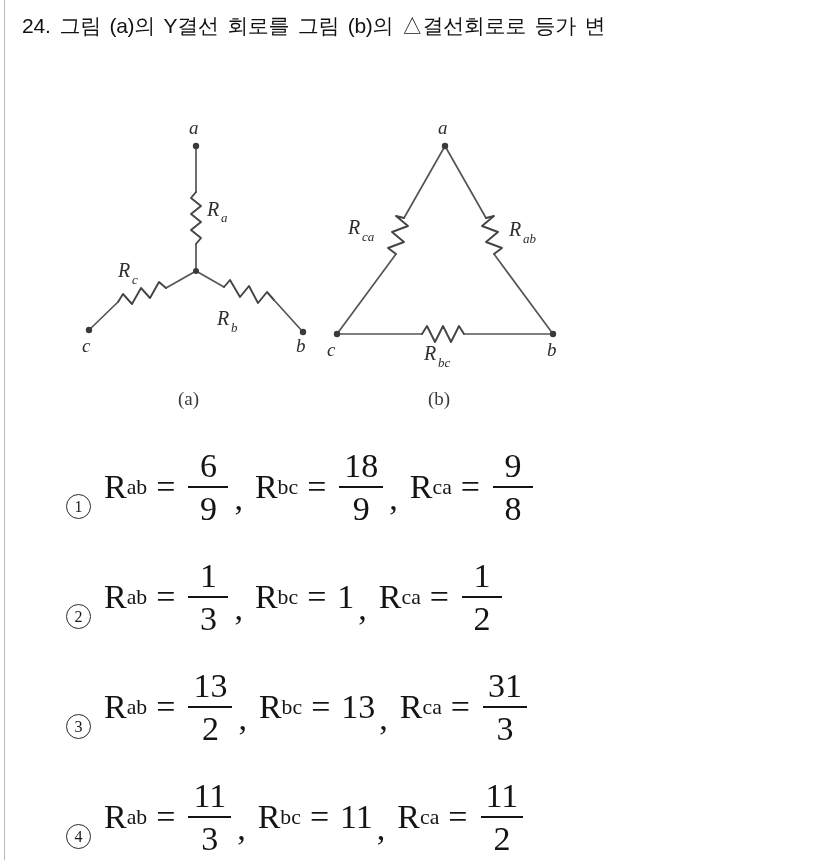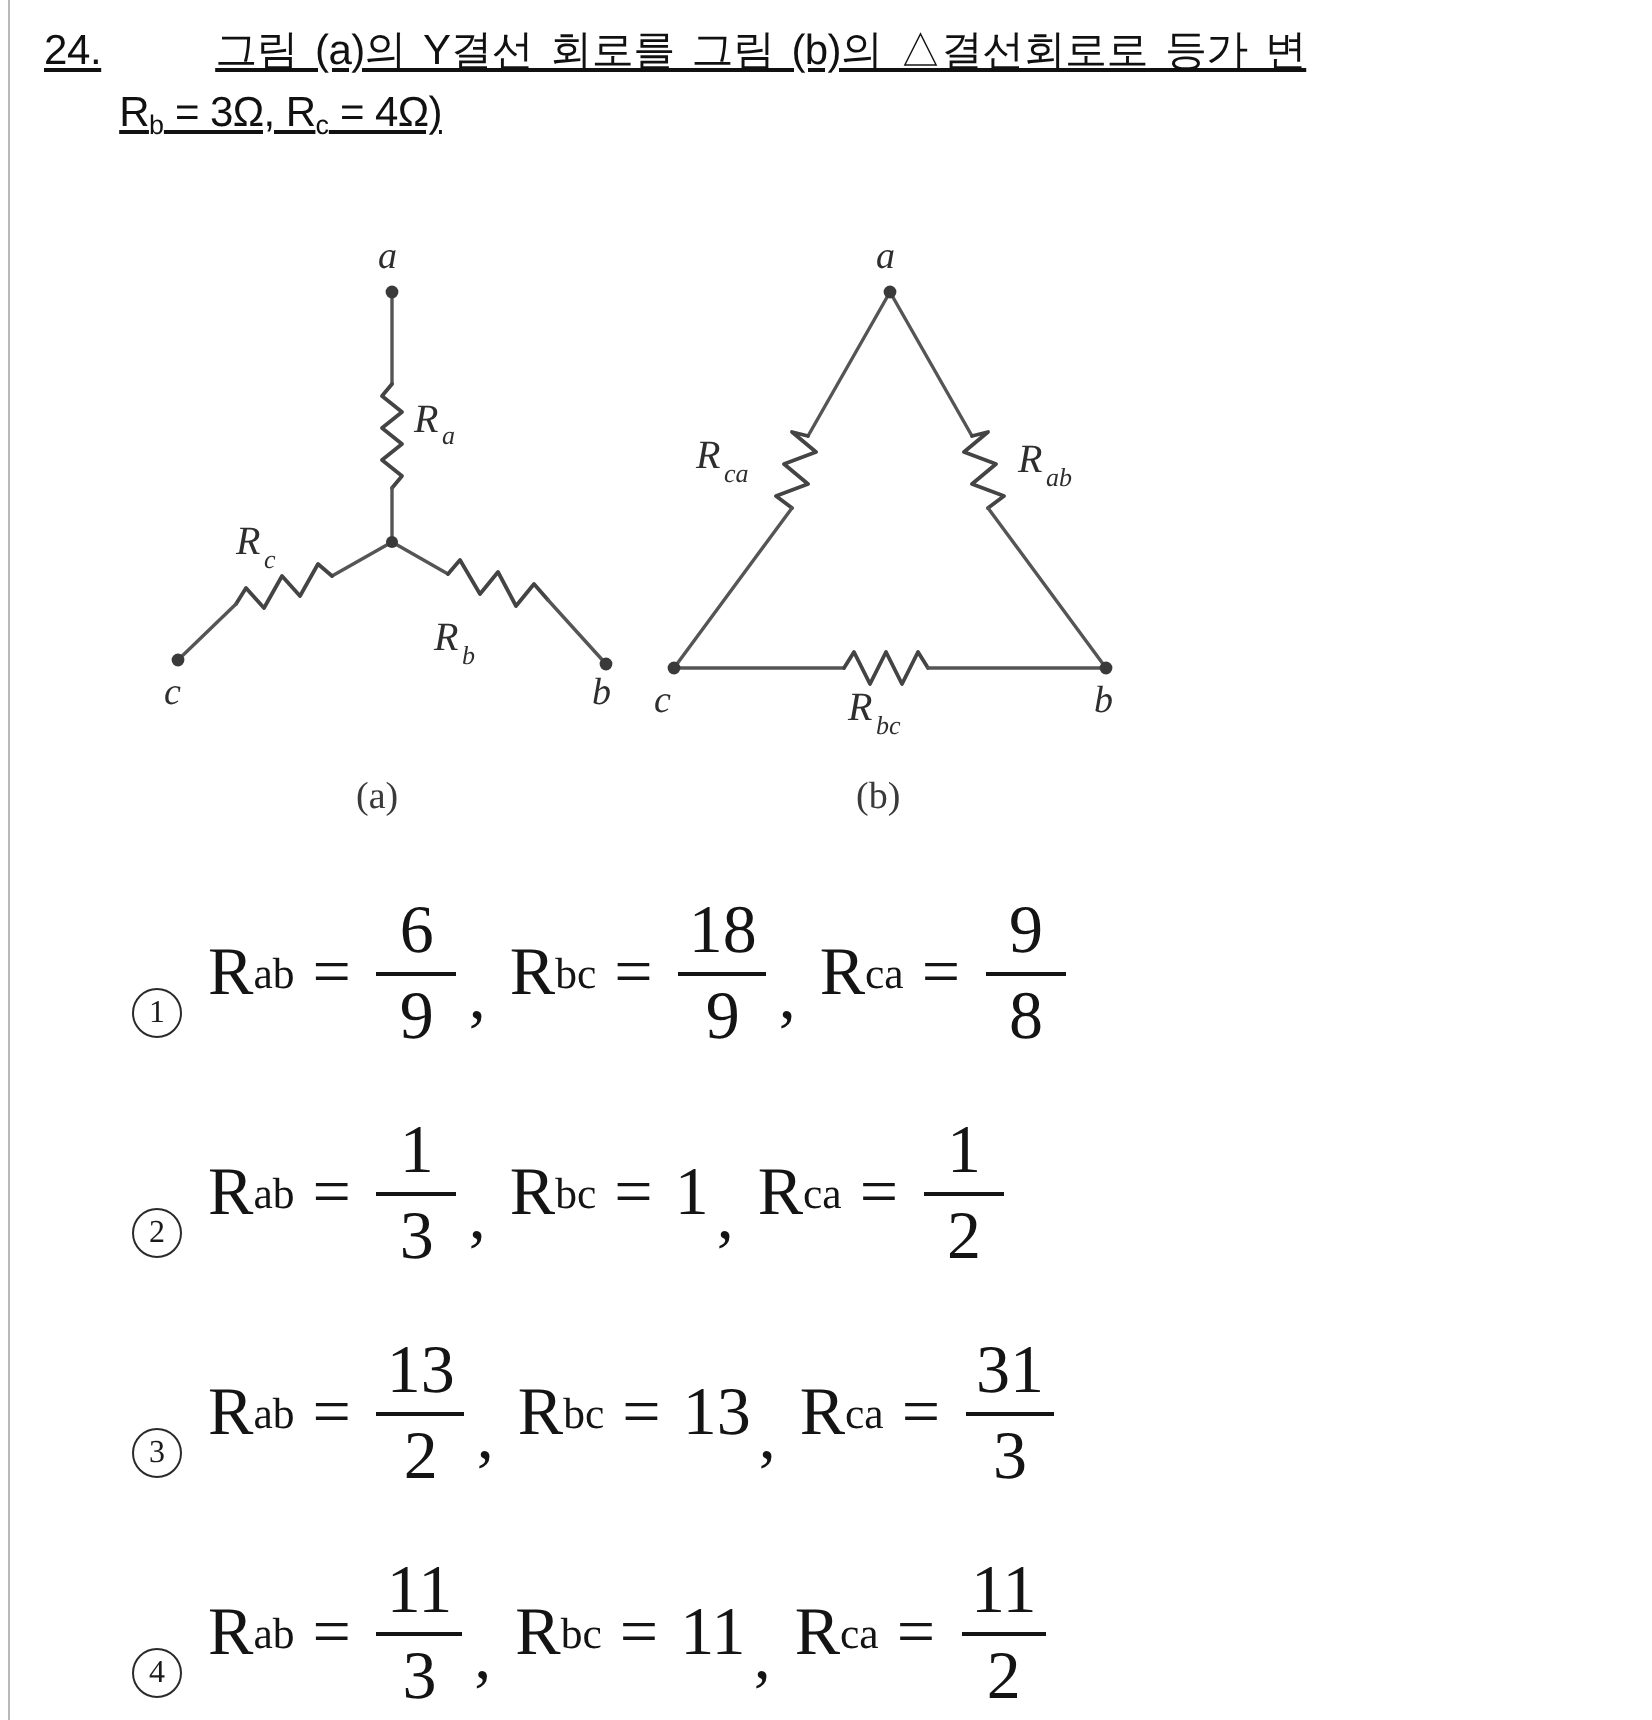--- a/index.html
+++ b/index.html
@@ -19,38 +19,37 @@
     width: 1px;
     background: #b9b9b9;
   }
 
   
   .question {
     position: absolute;
     left: 22px;
     top: 10px;
     width: 790px;
-    text-decoration: underline;
   }
   .q-row { display: flex; align-items: flex-start; }
   .q-num {
     font-size: 21px;
     line-height: 31px;
     letter-spacing: -0.2px;
     white-space: nowrap;
     padding-right: 9px;
   }
   .q-body {
     font-size: 21px;
     line-height: 31px;
     letter-spacing: -0.3px;
     width: 712px;
   }
   .q-line { white-space: nowrap; }
-  .q-line.l1 { word-spacing: 3px; margin-left: 48px; }
+  .q-line.l1 { word-spacing: 3px; }
   .q-line.l2 { word-spacing: 3px; }
   sub { font-size: 0.64em; vertical-align: -0.28em; letter-spacing: 0; }
 
   
   .figures {
     position: absolute;
     left: 0; top: 112px;
     width: 826px; height: 310px;
   }
   .fig-caption {
@@ -123,21 +122,20 @@
 </head>
 <body>
 
 <div class="page-border-left"></div>
 
 <div class="question">
   <div class="q-row">
     <div class="q-num">24.</div>
     <div class="q-body">
       <div class="q-line l1"><span>그림 (a)의 Y결선 회로를 그림 (b)의 △결선회로로 등가 변</span></div>
-      <div class="q-line l3"><span>R</span><sub>b</sub><span> = 3Ω, R</span><sub>c</sub><span> = 4Ω)</span></div>
     </div>
   </div>
 </div>
 
 <svg class="figures" viewBox="0 0 826 310" width="826" height="310" style="position:absolute;left:0;top:112px;">
   <defs>
     <style>
       .wire { stroke:#555555; stroke-width:1.7; fill:none; stroke-linecap:round; stroke-linejoin:round; }
       .zig  { stroke:#444444; stroke-width:1.9; fill:none; stroke-linejoin:round; stroke-linecap:round; }
       .node { fill:#3a3a3a; }

